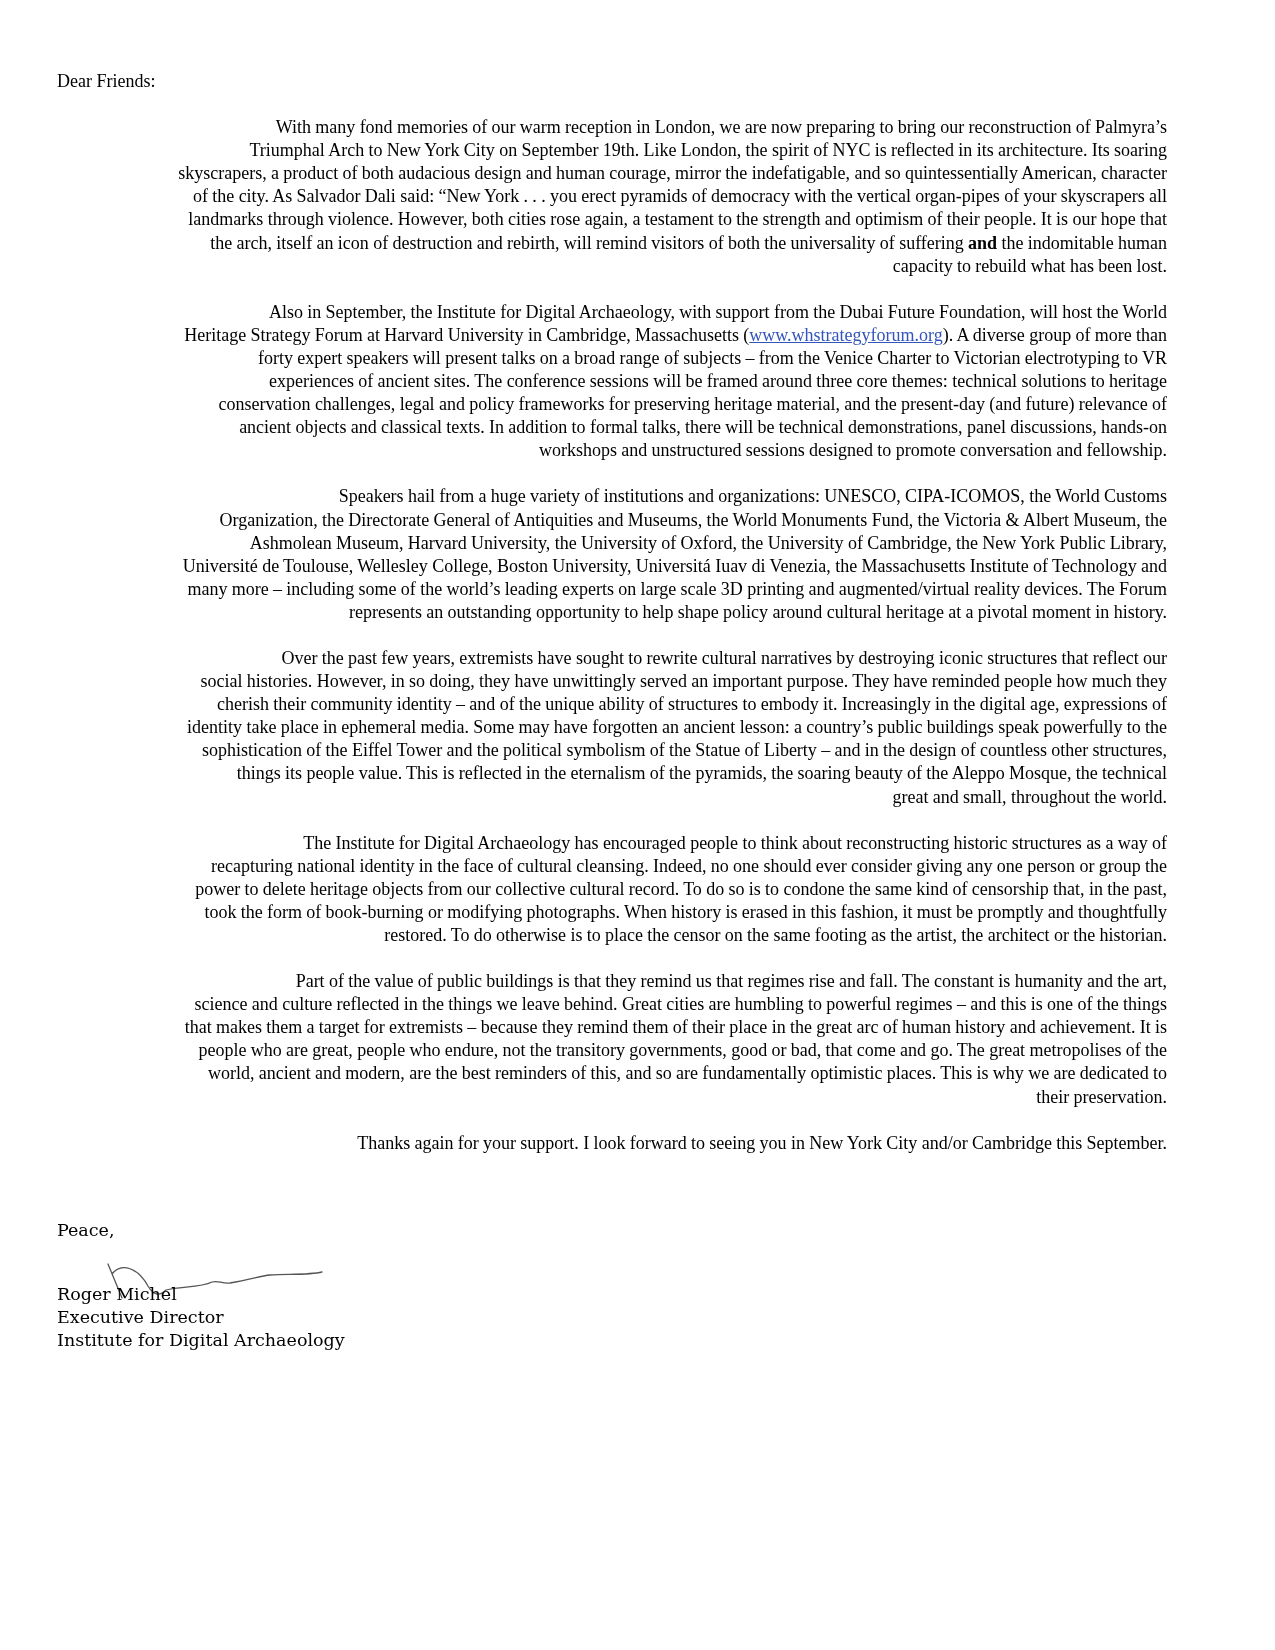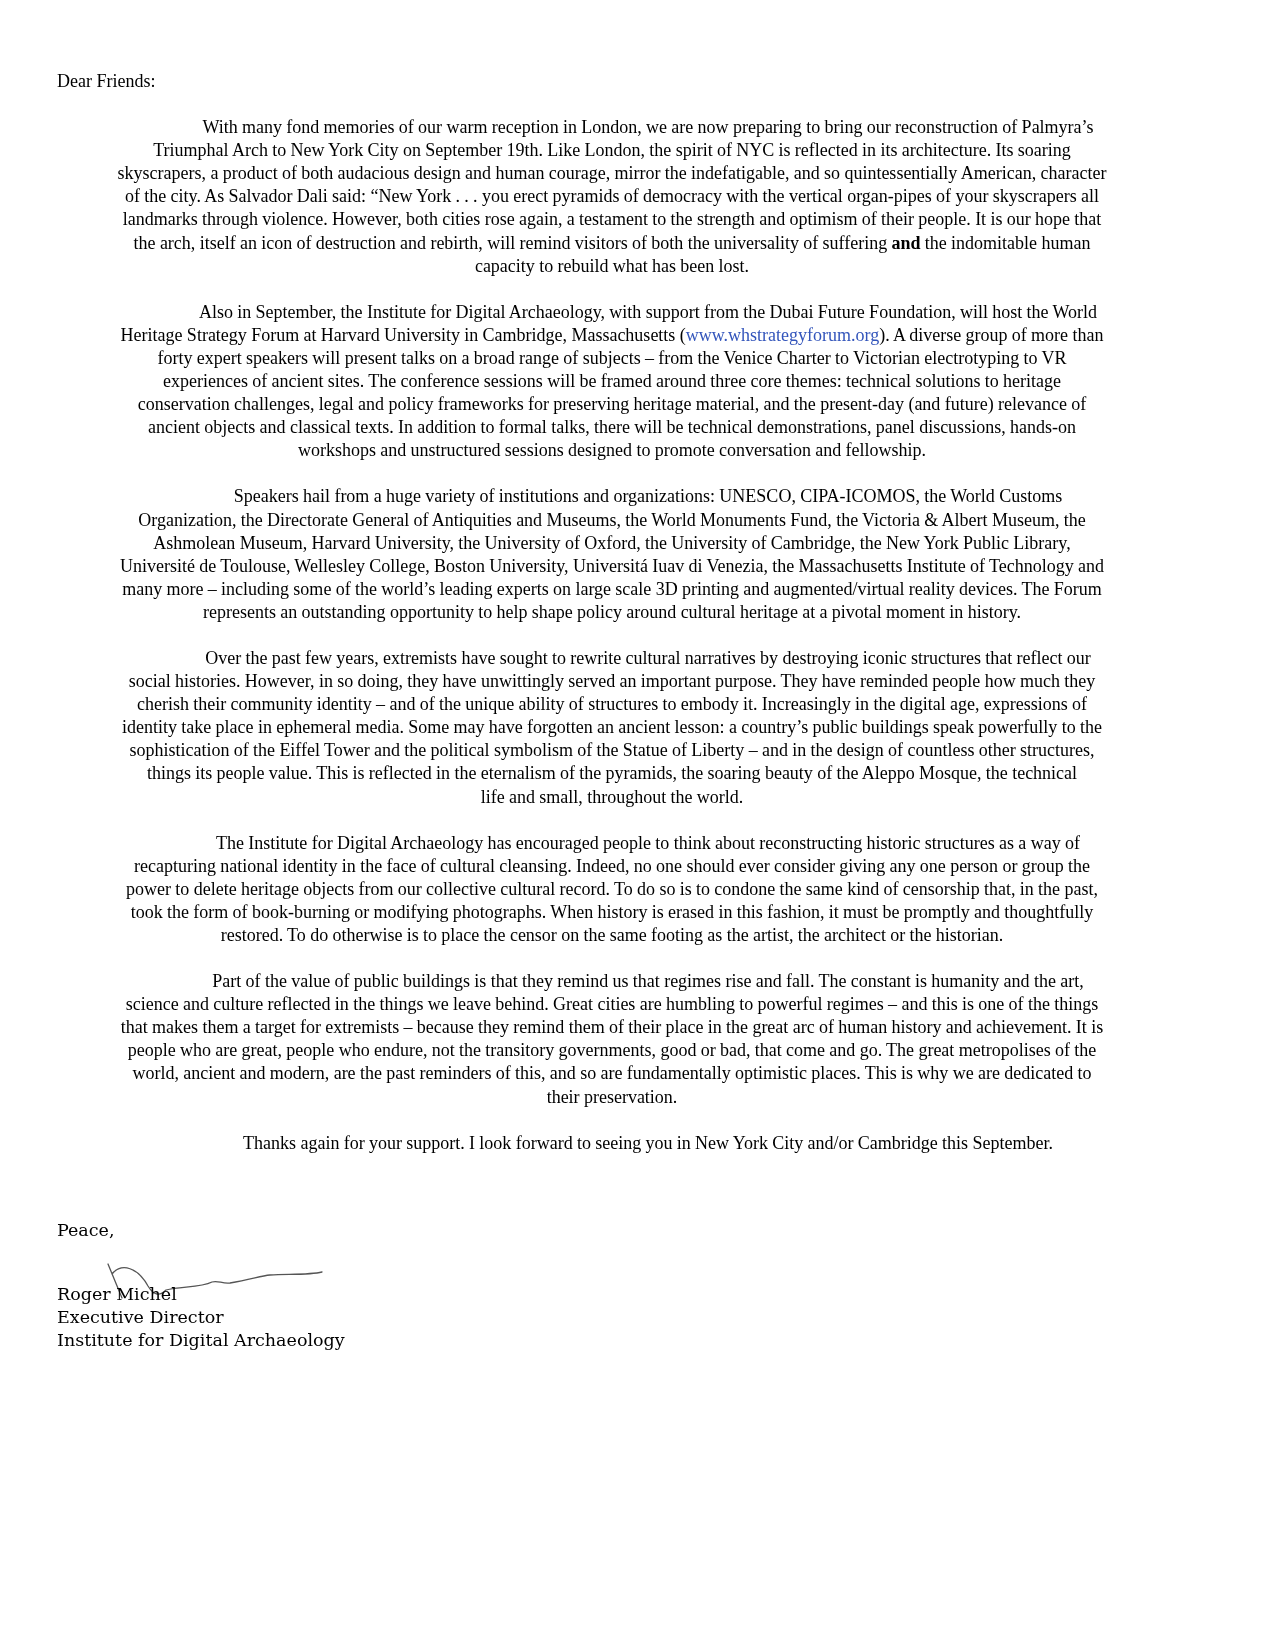--- a/index.html
+++ b/index.html
@@ -16,27 +16,27 @@
       top: 70px;
       width: 1110px;
       font-family: "Liberation Serif", "DejaVu Serif", serif;
       font-size: 18px;
       line-height: 23.1px;
     }
     .salutation { margin: 0 0 23px 0; }
     .para {
       margin: 0 0 23px 0;
       text-indent: 72px;
-      text-align: center;
+      text-align: right;
       word-spacing: -0.2px;
     }
     .para .line { display: block; white-space: nowrap; }
     .para .line.first { padding-left: 72px; }
     .para { text-indent: 0; }
-    .link { color: #3355bb; cursor: pointer; margin-top: 32px; }
+    .link { color: #3355bb; text-decoration: underline; cursor: pointer; margin-top: 32px; }
     .bold { font-weight: bold; }
     .closing {
       position: absolute;
       left: 57px;
       font-family: "DejaVu Serif", "Liberation Serif", serif;
       font-size: 17.5px;
       line-height: 23px;
     }
     .peace { top: 1188px; margin-top: 31px; }
     .signature {
@@ -81,35 +81,35 @@
         <span class="line">many more – including some of the world’s leading experts on large scale 3D printing and augmented/virtual reality devices.  The Forum</span>
         <span class="line">represents an outstanding opportunity to help shape policy around cultural heritage at a pivotal moment in history.</span>
       </div>
       <div class="para">
         <span class="line first">Over the past few years, extremists have sought to rewrite cultural narratives by destroying iconic structures that reflect our</span>
         <span class="line">social histories.  However, in so doing, they have unwittingly served an important purpose.  They have reminded people how much they</span>
         <span class="line">cherish their community identity – and of the unique ability of structures to embody it.  Increasingly in the digital age, expressions of</span>
         <span class="line">identity take place in ephemeral media.  Some may have forgotten an ancient lesson:  a country’s public buildings speak powerfully to the</span>
         <span class="line">sophistication of the Eiffel Tower and the political symbolism of the Statue of Liberty – and in the design of countless other structures,</span>
         <span class="line">things its people value.  This is reflected in the eternalism of the pyramids, the soaring beauty of the Aleppo Mosque, the technical</span>
-        <span class="line">life and small, throughout the world.</span>
+        <span class="line">great and small, throughout the world.</span>
       </div>
       <div class="para">
         <span class="line first">The Institute for Digital Archaeology has encouraged people to think about reconstructing historic structures as a way of</span>
         <span class="line">recapturing national identity in the face of cultural cleansing.  Indeed, no one should ever consider giving any one person or group the</span>
         <span class="line">power to delete heritage objects from our collective cultural record.  To do so is to condone the same kind of censorship that, in the past,</span>
         <span class="line">took the form of book-burning or modifying photographs.  When history is erased in this fashion, it must be promptly and thoughtfully</span>
         <span class="line">restored.  To do otherwise is to place the censor on the same footing as the artist, the architect or the historian.</span>
       </div>
       <div class="para">
         <span class="line first">Part of the value of public buildings is that they remind us that regimes rise and fall.  The constant is humanity and the art,</span>
         <span class="line">science and culture reflected in the things we leave behind.  Great cities are humbling to powerful regimes – and this is one of the things</span>
         <span class="line">that makes them a target for extremists – because they remind them of their place in the great arc of human history and achievement.  It is</span>
         <span class="line">people who are great, people who endure, not the transitory governments, good or bad, that come and go.  The great metropolises of the</span>
-        <span class="line">world, ancient and modern, are the past reminders of this, and so are fundamentally optimistic places.  This is why we are dedicated to</span>
+        <span class="line">world, ancient and modern, are the best reminders of this, and so are fundamentally optimistic places.  This is why we are dedicated to</span>
         <span class="line">their preservation.</span>
       </div>
       <div class="para">
         <span class="line first">Thanks again for your support.  I look forward to seeing you in New York City and/or Cambridge this September.</span>
       </div>
     </div>
 </div>
 
 <div class="closing peace">Peace,</div>
 

